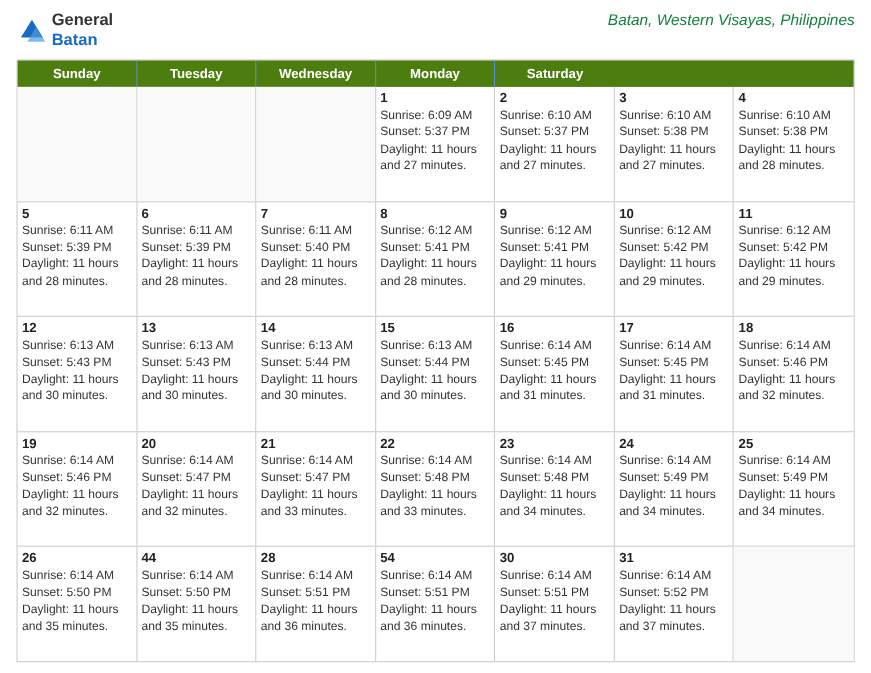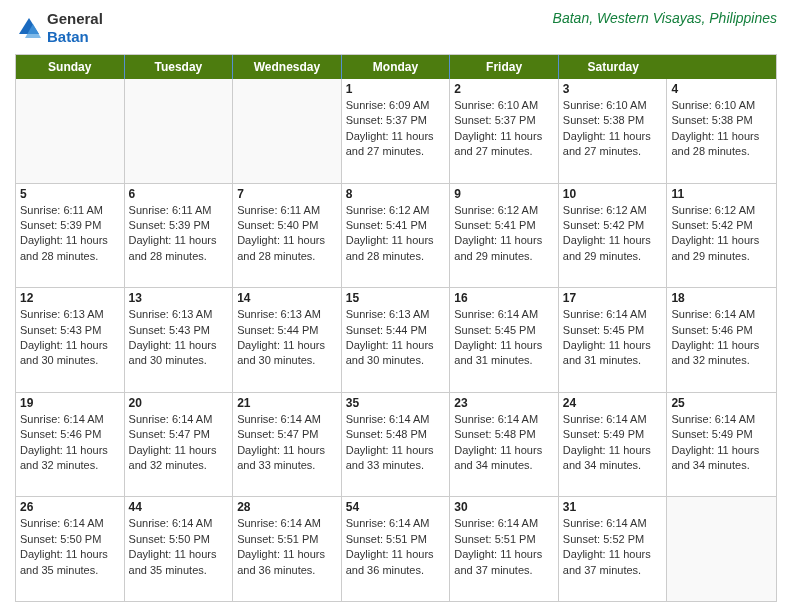--- a/index.html
+++ b/index.html
@@ -127,21 +127,20 @@
       <div class="location-title">Batan, Western Visayas, Philippines</div>
     </div>
   </div>
 
   <div class="calendar">
     <div class="cal-header-row">
     <div class="cal-header-cell">Sunday</div>
         <div class="cal-header-cell">Tuesday</div>
         <div class="cal-header-cell">Wednesday</div>
         <div class="cal-header-cell">Monday</div>
-        <div class="cal-header-cell">Friday</div>
         <div class="cal-header-cell">Saturday</div>
       </div>
     <div class="cal-body">
     <div class="cal-row">
           <div class="cal-cell empty"></div>
           <div class="cal-cell empty"></div>
           <div class="cal-cell empty"></div>
           <div class="cal-cell">
             <div class="day-number">1</div>
             <div class="cell-info" style="white-space: pre-line;">Sunrise: 6:09 AM
@@ -268,21 +267,21 @@
 Sunset: 5:47 PM
 Daylight: 11 hours and 32 minutes.</div>
           </div>
           <div class="cal-cell">
             <div class="day-number">21</div>
             <div class="cell-info" style="white-space: pre-line;">Sunrise: 6:14 AM
 Sunset: 5:47 PM
 Daylight: 11 hours and 33 minutes.</div>
           </div>
           <div class="cal-cell">
-            <div class="day-number">35</div>
+            <div class="day-number">22</div>
             <div class="cell-info" style="white-space: pre-line;">Sunrise: 6:14 AM
 Sunset: 5:48 PM
 Daylight: 11 hours and 33 minutes.</div>
           </div>
           <div class="cal-cell">
             <div class="day-number">23</div>
             <div class="cell-info" style="white-space: pre-line;">Sunrise: 6:14 AM
 Sunset: 5:48 PM
 Daylight: 11 hours and 34 minutes.</div>
           </div>

